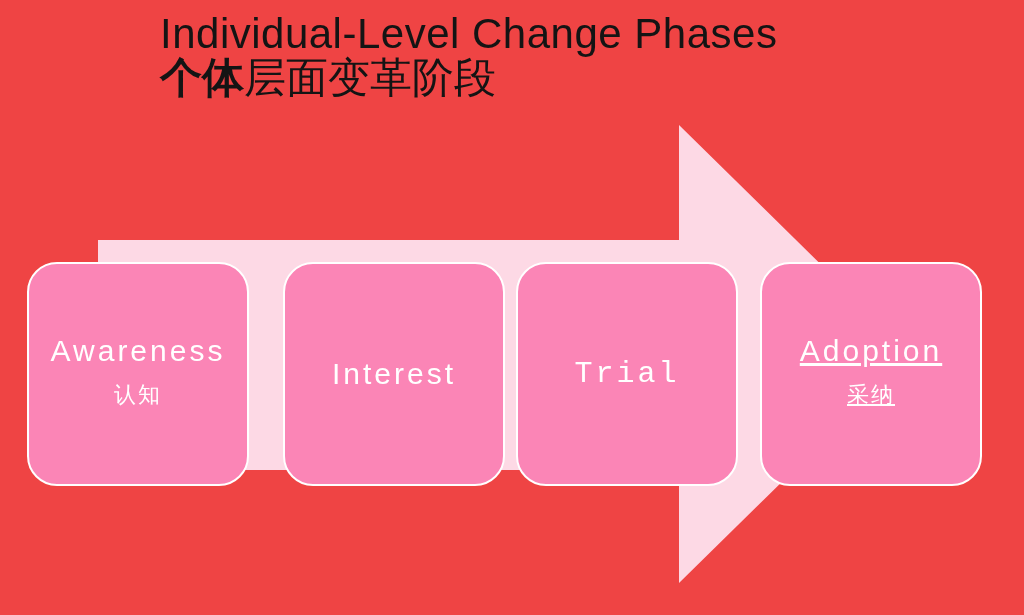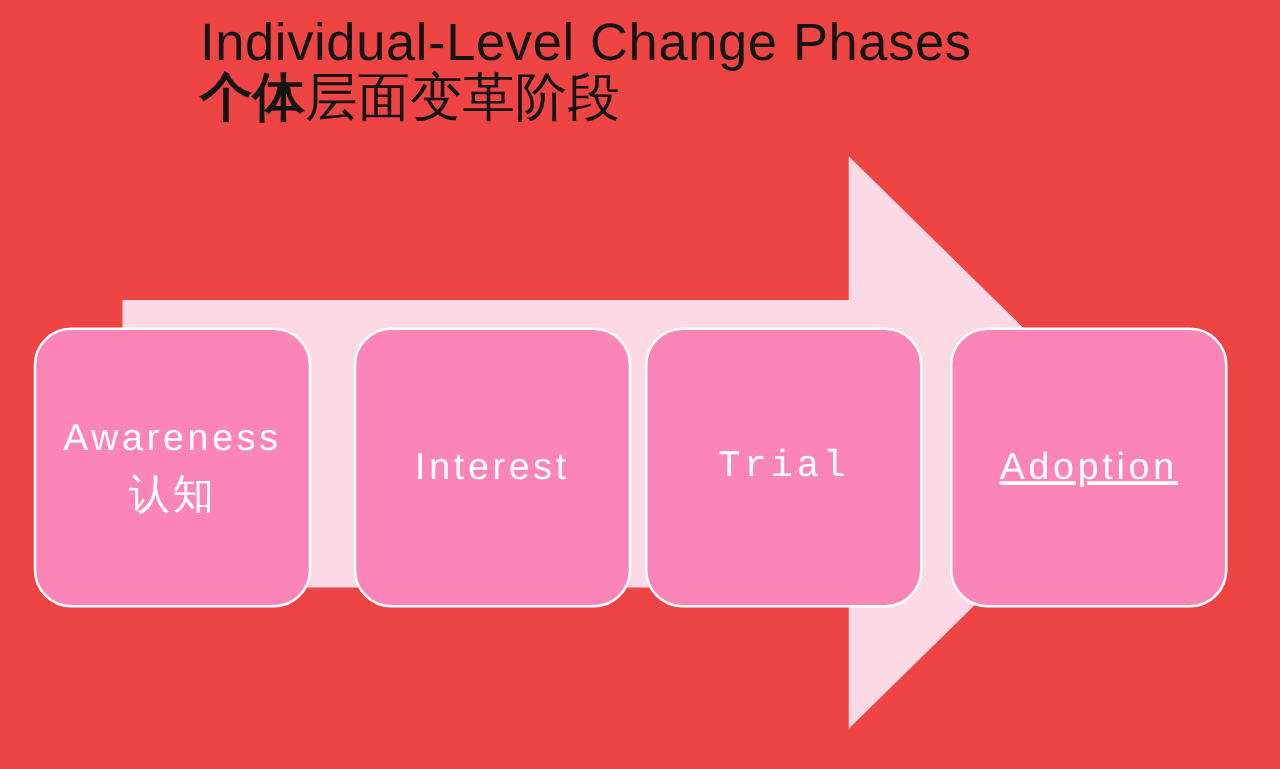--- a/index.html
+++ b/index.html
@@ -75,21 +75,21 @@
   .phase-box.p4 { left: 760px; text-decoration: underline; }
 
   .phase-label-en {
     font-size: 30px;
     line-height: 42px;
     letter-spacing: 3px;
     font-weight: 400;
     white-space: nowrap;
   }
   .phase-label-zh {
-    font-size: 33px;
+    font-size: 22px;
     line-height: 46px;
     letter-spacing: 2px;
     font-weight: 400;
     white-space: nowrap;
   }
 </style>
 </head>
 <body>
 
 <div class="canvas">
@@ -113,15 +113,16 @@
   <div class="phase-box p2">
     <div class="phase-label-en">Interest</div>
   </div>
 
   <div class="phase-box p3">
     <div class="phase-label-en">Trial</div>
   </div>
 
   <div class="phase-box p4">
     <div class="phase-label-en">Adoption</div>
+    <div class="phase-label-zh">采纳</div>
   </div>
 
 </div>
 
 </body></html>

